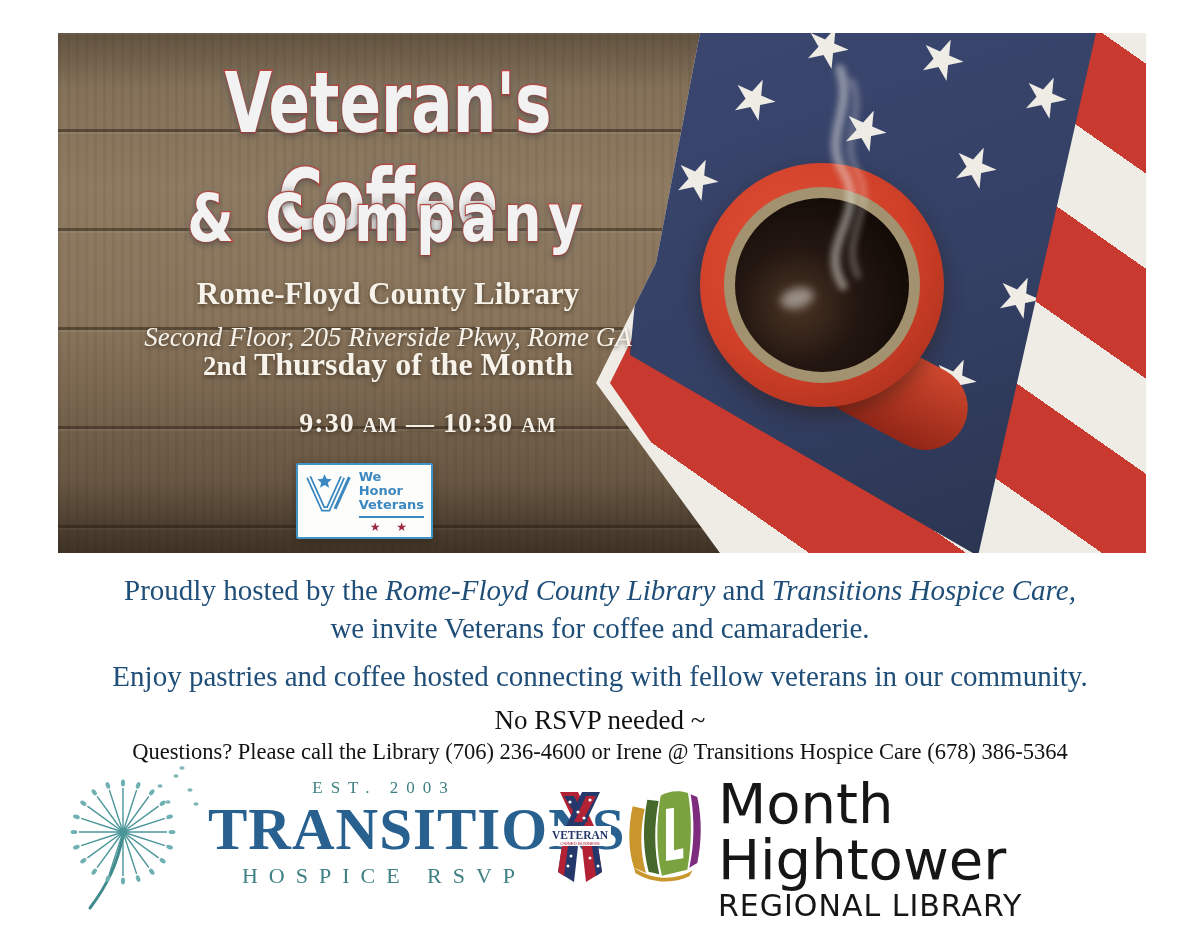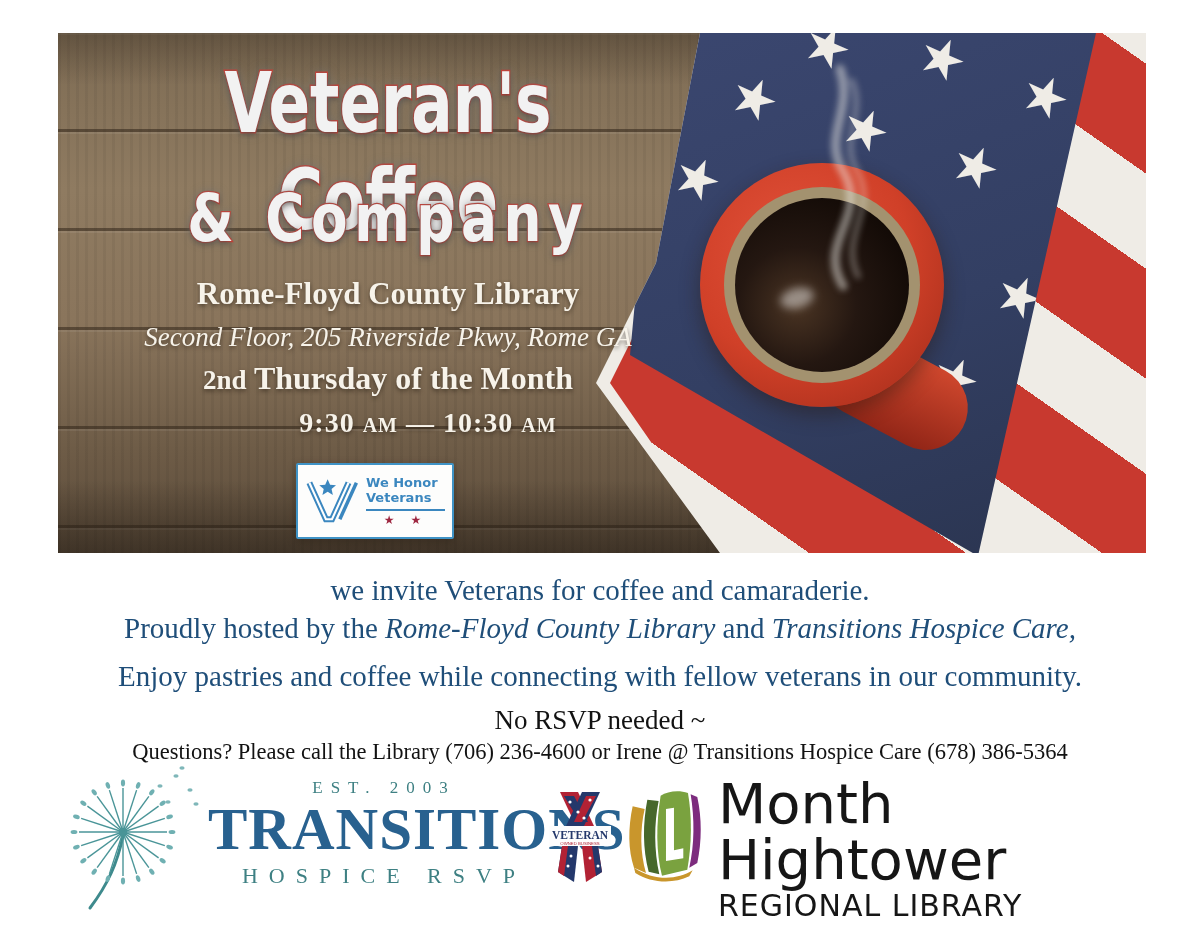--- a/index.html
+++ b/index.html
@@ -48,29 +48,29 @@
   .flyer-title{top:22px;font-family:"DejaVu Sans",sans-serif;font-weight:bold;font-size:84px;line-height:1.15;
         color:#f2f2f2;-webkit-text-stroke:3px #d43b31;paint-order:stroke fill;
         text-shadow:0 0 12px rgba(110,110,110,.85), 0 3px 6px rgba(60,50,40,.55);}
   .flyer-title .squeeze{display:inline-block;transform:scaleX(.73);}
   .flyer-subtitle{top:150px;font-family:"DejaVu Sans",sans-serif;font-weight:bold;font-size:65px;line-height:1.1;
         color:#f2f2f2;-webkit-text-stroke:2.5px #d43b31;paint-order:stroke fill;
         text-shadow:0 0 10px rgba(110,110,110,.85), 0 3px 6px rgba(60,50,40,.5);}
   .flyer-subtitle .squeeze{display:inline-block;transform:scaleX(.82);letter-spacing:8px;}
   .venue{top:243px;font-size:31px;font-weight:bold;text-shadow:0 2px 4px rgba(40,30,20,.6);}
   .address{top:289px;font-size:27px;text-shadow:0 2px 4px rgba(40,30,20,.6);font-style:italic;}
-  .schedule{top:327px;font-size:32px;font-weight:bold;text-shadow:0 2px 4px rgba(40,30,20,.6);}
+  .schedule{top:313px;font-size:32px;font-weight:bold;text-shadow:0 2px 4px rgba(40,30,20,.6);}
   .schedule .ordinal{font-size:27px;}
   .time{top:374px;font-size:28px;font-weight:bold;letter-spacing:1px;text-shadow:0 2px 4px rgba(40,30,20,.6);padding-left:40px;}
   .time .meridiem{font-size:20px;}
 
   
-  .honor-badge{position:absolute;left:238px;top:430px;width:158px;height:76px;z-index:6;
+  .honor-badge{position:absolute;left:238px;top:430px;width:137px;height:76px;z-index:6;
         background:#fdfdfc;border:2px solid #3f93c6;border-radius:2px;box-sizing:border-box;
-        display:flex;align-items:center;gap:7px;padding:5px 7px;
+        display:flex;gap:7px;padding:5px 7px;
         box-shadow:0 3px 8px rgba(40,30,20,.4);}
   .hb-right{flex:1;text-align:center;}
   .hb-line{font-family:"DejaVu Sans",sans-serif;font-weight:bold;font-size:13px;line-height:1.08;
         color:#3b87bf;text-align:left;}
   .hb-divider{height:2px;background:#3b87bf;margin:4px 0 3px 0;}
   .hb-stars{font-family:"DejaVu Sans",sans-serif;font-size:12px;color:#9e2740;letter-spacing:6px;line-height:1;}
 
   
   .body-copy{position:absolute;left:0;top:572px;width:1200px;text-align:center;color:#1f4e79;}
   .hosted{font-size:29px;line-height:1.3;}
@@ -148,24 +148,24 @@
         <div class="hb-line">We Honor</div>
         <div class="hb-line">Veterans</div>
         <div class="hb-divider"></div>
         <div class="hb-stars">★ ★</div>
       </div>
     </div>
   </div>
 
   <div class="body-copy">
     <div class="hosted">
+      <div><span>Proudly hosted by the </span><i>Rome-Floyd County Library</i><span> and </span><i>Transitions Hospice Care,</i></div>
       <div>we invite Veterans for coffee and camaraderie.</div>
-      <div><span>Proudly hosted by the </span><i>Rome-Floyd County Library</i><span> and </span><i>Transitions Hospice Care,</i></div>
-    </div>
-    <div class="enjoy">Enjoy pastries and coffee while connecting with fellow veterans in our community.</div>
+    </div>
+    <div class="enjoy">Enjoy pastries and coffee hosted connecting with fellow veterans in our community.</div>
     <div class="rsvp">No RSVP needed ~</div>
     <div class="questions">Questions? Please call the Library (706) 236-4600 or Irene @ Transitions Hospice Care (678) 386-5364</div>
   </div>
 
   <div class="footer">
 
     <div class="transitions-logo">
       <svg id="dandelion" width="162" height="158" viewBox="0 0 162 158">
         <path d="M79,74 C73,102 64,122 46,146" fill="none" stroke="#3e8a8d" stroke-width="3" stroke-linecap="round"></path>
         <circle cx="79" cy="70" r="4" fill="#3e8a8d"></circle>

